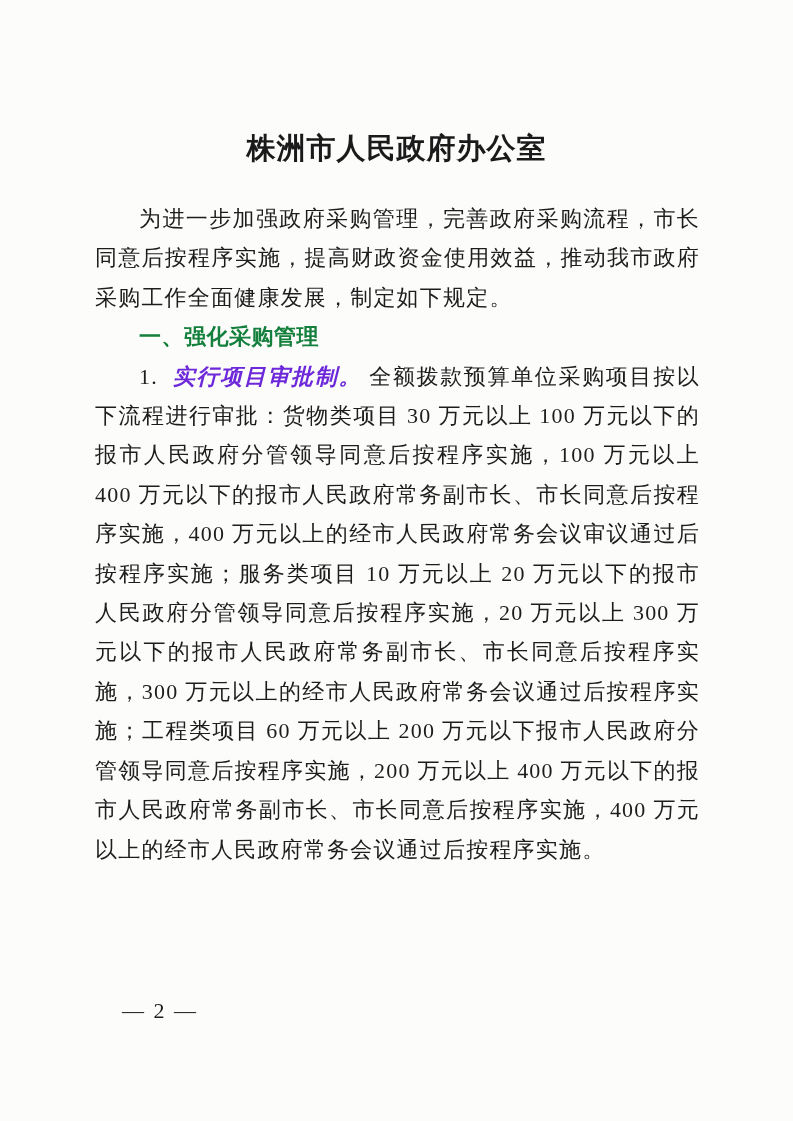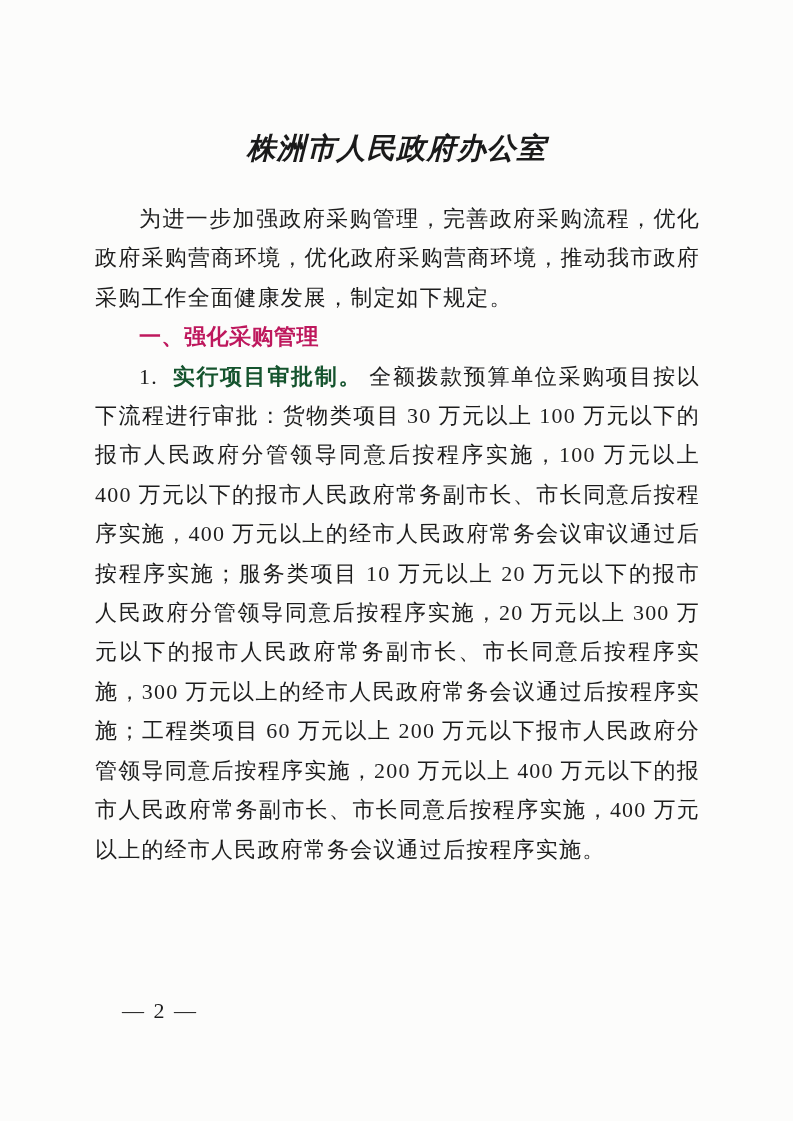--- a/index.html
+++ b/index.html
@@ -15,46 +15,46 @@
     font-family: "Liberation Serif", "DejaVu Serif", serif;
   }
   .title {
     margin-top: 124px;
     text-align: center;
     font-size: 29px;
     font-weight: bold;
     line-height: 48px;
     letter-spacing: 1px;
     color: #1a1a1a;
-    font-style: italic;
   }
   .title .tline { display: block; }
   .doc-body {
     margin: 27px 93px 0 95px;
     font-size: 22px;
     line-height: 39.4px;
     text-align: justify;
     letter-spacing: 1.2px;
     color: #1d1d1d;
   }
   .para {
     text-indent: 2em;
     margin: 0;
   }
   .section-heading {
     text-indent: 2em;
     font-family: "Liberation Sans", "DejaVu Sans", sans-serif;
     font-weight: bold;
     letter-spacing: 0.5px;
-    color: #be185d;
+    color: #15803d;
   }
   .item-num { margin-right: 0.35em; }
   .item-lead {
     font-weight: bold;
-    color: #14532d;
+    color: #6d28d9;
+    font-style: italic;
   }
   .footer {
     position: absolute;
     top: 998px;
     left: 122px;
     font-size: 22px;
     letter-spacing: 2px;
     color: #1d1d1d;
     font-family: "Liberation Serif", "DejaVu Serif", serif;
   }
@@ -63,21 +63,21 @@
 <body>
 
 <div class="page">
 
   <h1 class="title">
     <span class="tline">株洲市人民政府办公室</span>
   </h1>
 
   <div class="doc-body">
 
-    <p class="para">为进一步加强政府采购管理，完善政府采购流程，优化政府采购营商环境，优化政府采购营商环境，推动我市政府采购工作全面健康发展，制定如下规定。</p>
+    <p class="para">为进一步加强政府采购管理，完善政府采购流程，市长同意后按程序实施，提高财政资金使用效益，推动我市政府采购工作全面健康发展，制定如下规定。</p>
 
     <p class="section-heading">一、强化采购管理</p>
 
     <p class="para">
       <span class="item-num">1.</span>
       <span class="item-lead">实行项目审批制。</span>
       <span class="item-body">全额拨款预算单位采购项目按以下流程进行审批：货物类项目 30 万元以上 100 万元以下的报市人民政府分管领导同意后按程序实施，100 万元以上 400 万元以下的报市人民政府常务副市长、市长同意后按程序实施，400 万元以上的经市人民政府常务会议审议通过后按程序实施；服务类项目 10 万元以上 20 万元以下的报市人民政府分管领导同意后按程序实施，20 万元以上 300 万元以下的报市人民政府常务副市长、市长同意后按程序实施，300 万元以上的经市人民政府常务会议通过后按程序实施；工程类项目 60 万元以上 200 万元以下报市人民政府分管领导同意后按程序实施，200 万元以上 400 万元以下的报市人民政府常务副市长、市长同意后按程序实施，400 万元以上的经市人民政府常务会议通过后按程序实施。</span>
     </p>
 
 

